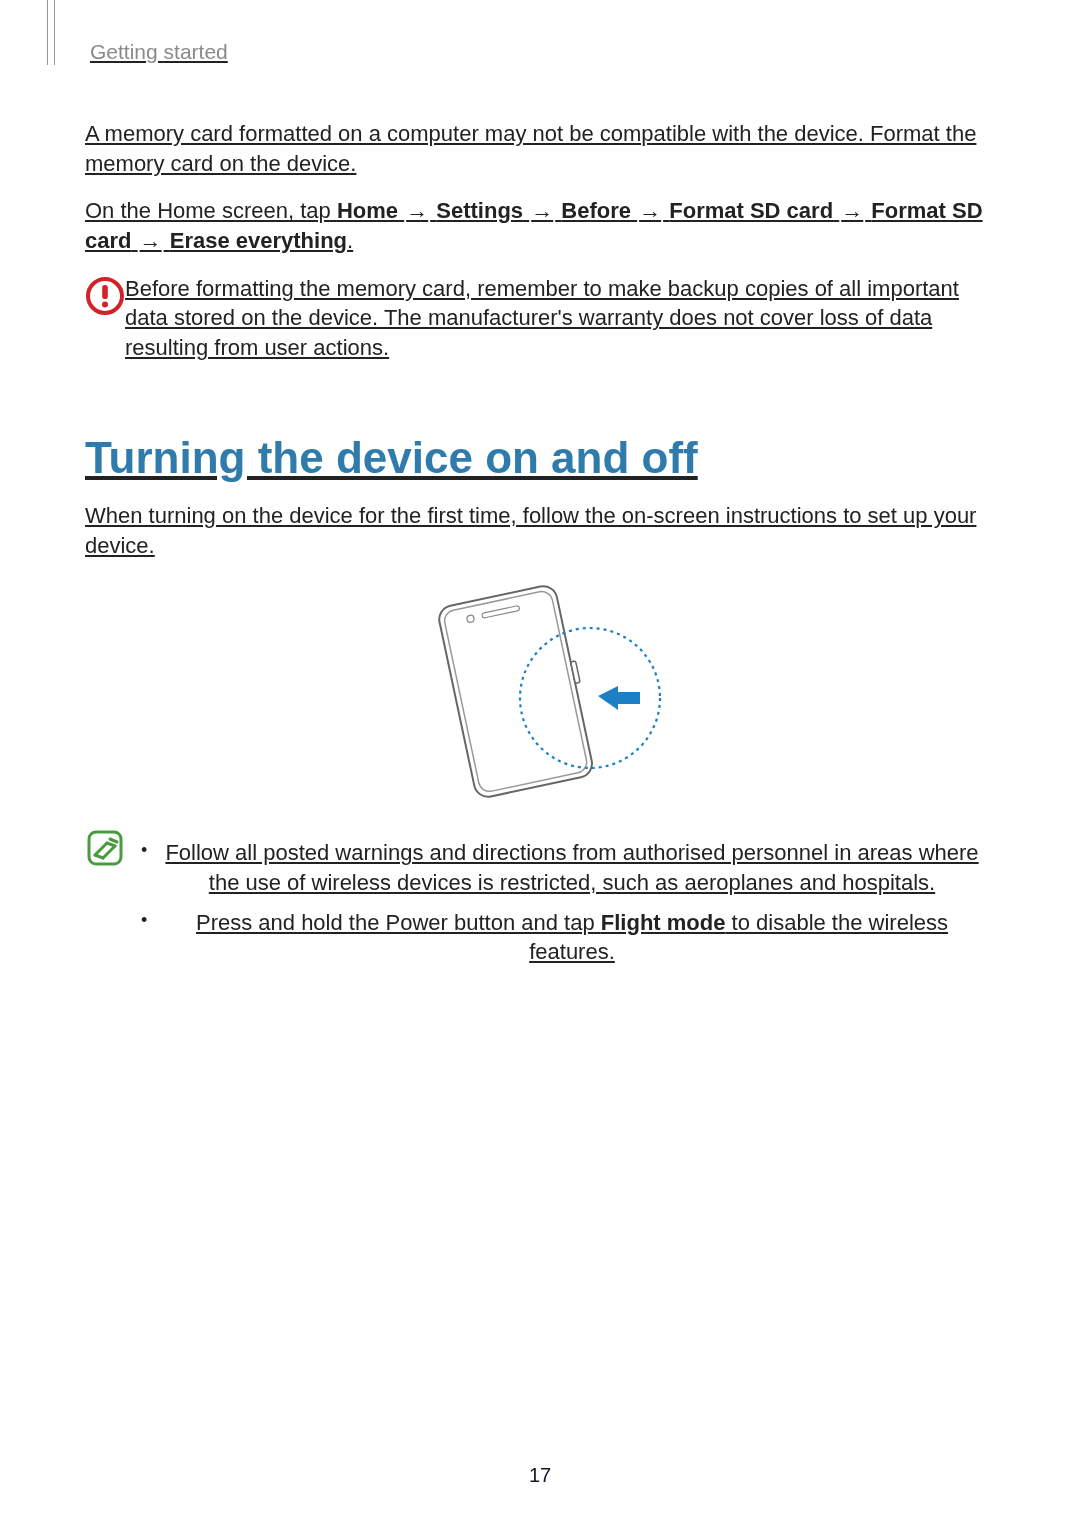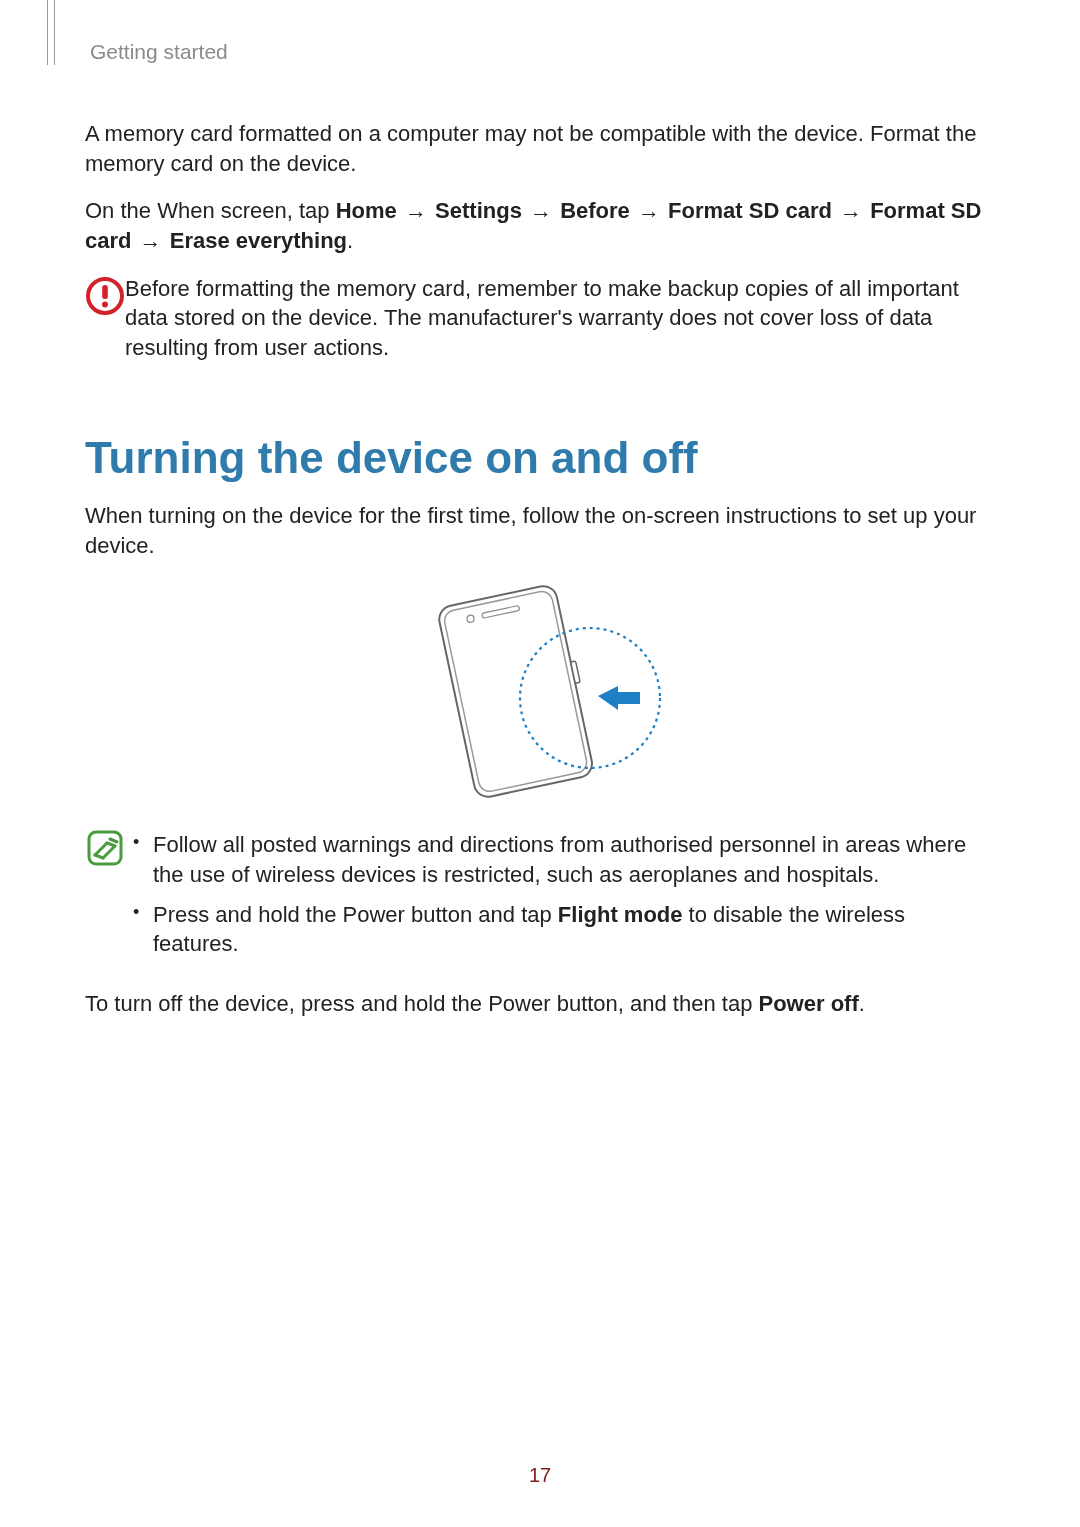--- a/index.html
+++ b/index.html
@@ -8,20 +8,21 @@
     background: #fff;
     font-family: "Segoe UI", "Myriad Pro", "Helvetica Neue", Arial, sans-serif;
     color: #222;
   }
   .page {
     width: 1080px;
     height: 1527px;
     position: relative;
     box-sizing: border-box;
     padding: 30px 85px 0 85px;
+    text-decoration: underline;
   }
   .tab-mark {
     position: absolute;
     left: 47px;
     top: 0;
     width: 6px;
     height: 65px;
     border-left: 1px solid #999;
     border-right: 1px solid #999;
   }
@@ -62,22 +63,23 @@
     flex: 0 0 40px;
     margin-top: 2px;
   }
   .callout .content {
     flex: 1;
     font-size: 22px;
     line-height: 1.35;
   }
   .callout ul {
     list-style: none;
-    margin: 4px;
+    margin: 12px;
     padding: 0;
+    text-align: center;
   }
   .callout li {
     position: relative;
     padding-left: 24px;
     margin-bottom: 10px;
   }
   .callout li::before {
     content: "•";
     position: absolute;
     left: 4px;
@@ -91,36 +93,36 @@
     margin: 18px 0 28px 0;
   }
 
   .page-number {
     position: absolute;
     bottom: 40px;
     left: 0;
     right: 0;
     text-align: center;
     font-size: 20px;
-    color: #7f1d1d;
+    color: #0f172a;
   }
 </style>
 </head>
 <body>
 
 <div class="page">
   <div class="tab-mark"></div>
 
   <div class="running-head">Getting started</div>
 
 
   <p class="body">A memory card formatted on a computer may not be compatible with the device. Format the memory card on the device.</p>
 
   <p class="body">
-    <span>On the When screen, tap </span>
+    <span>On the Home screen, tap </span>
     <span class="bold">Home</span>
     <span class="arrow">→</span>
     <span class="bold">Settings</span>
     <span class="arrow">→</span>
     <span class="bold">Before</span>
     <span class="arrow">→</span>
     <span class="bold">Format SD card</span>
     <span class="arrow">→</span>
     <span class="bold">Format SD card</span>
     <span class="arrow">→</span>
@@ -180,18 +182,15 @@
         <li>
           <span>Follow all posted warnings and directions from authorised personnel in areas where the use of wireless devices is restricted, such as aeroplanes and hospitals.</span>
         </li>
         <li>
           <span>Press and hold the Power button and tap </span><span class="bold">Flight mode</span><span> to disable the wireless features.</span>
         </li>
       </ul>
     </div>
   </div>
 
-  <p class="body" style="margin-top:20px">
-    <span>To turn off the device, press and hold the Power button, and then tap </span><span class="bold">Power off</span><span>.</span>
-  </p>
 
   <div class="page-number">17</div>
 </div>
 
 </body></html>

